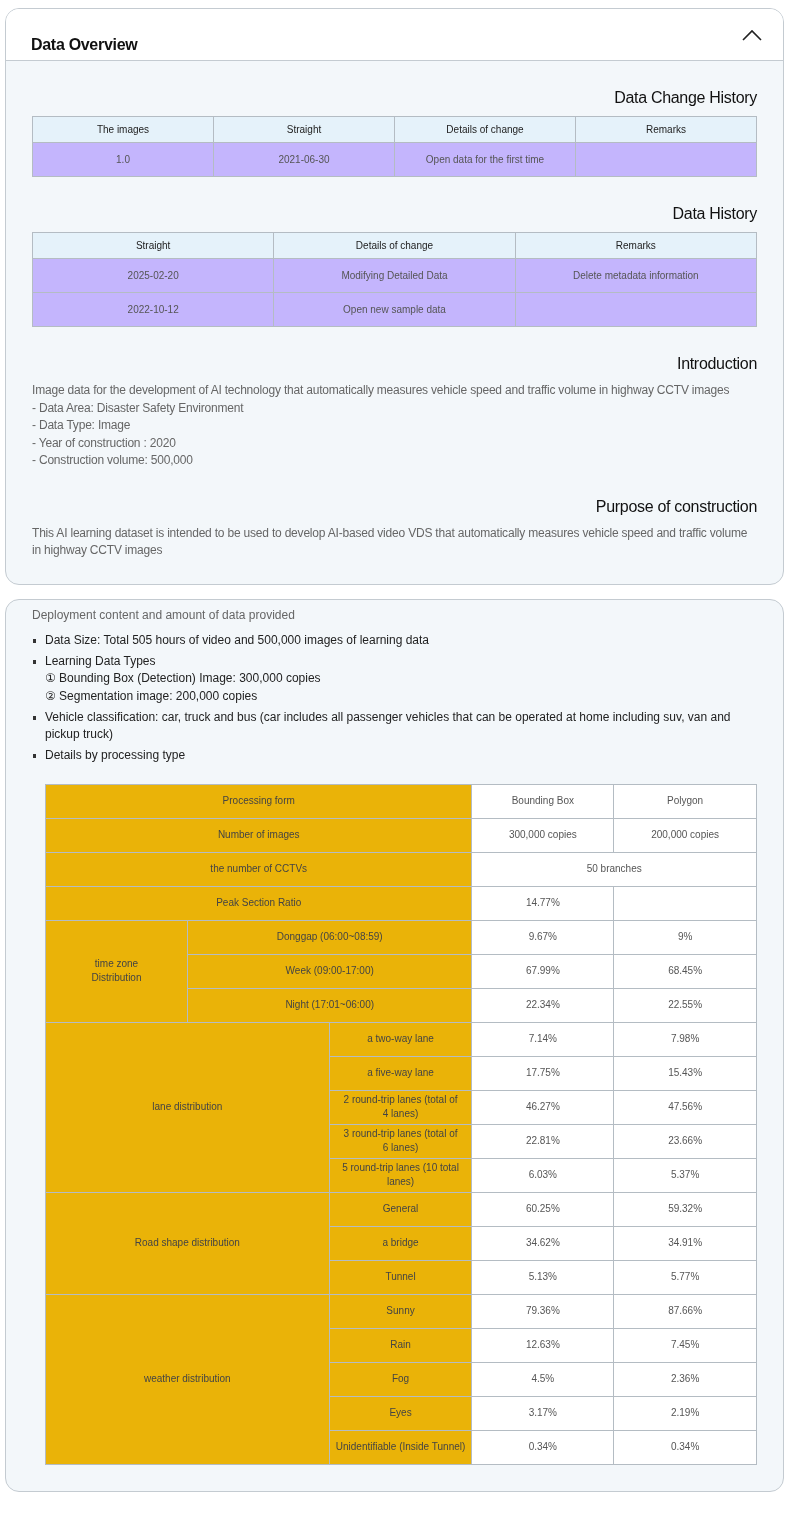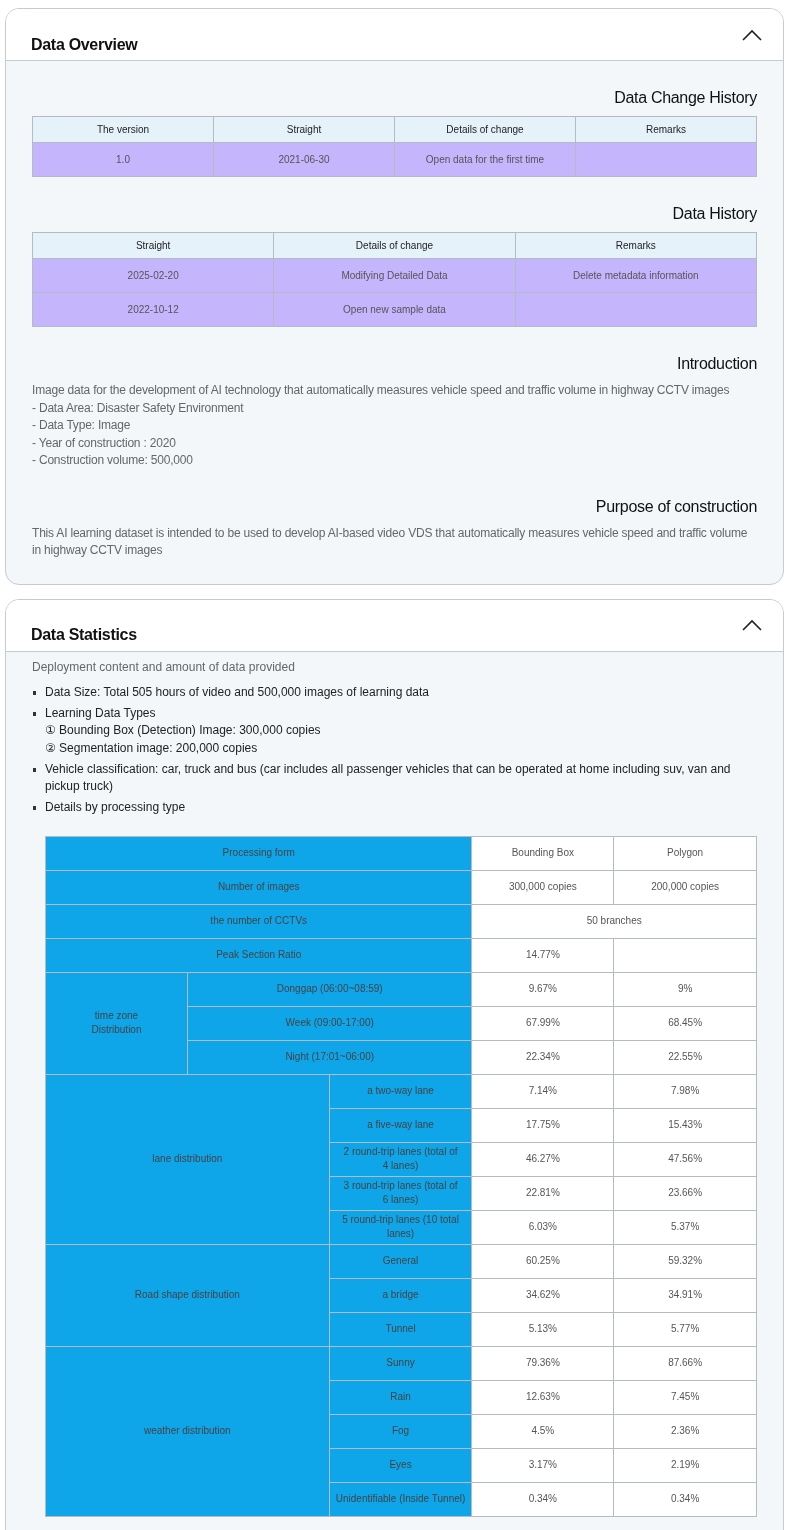--- a/index.html
+++ b/index.html
@@ -116,41 +116,41 @@
     color: #555;
   }
   table.stats-table td {
     border: 1px solid #b4bcc3;
     text-align: center;
     vertical-align: middle;
     height: 34px;
     line-height: 14px;
     background: #ffffff;
   }
-  table.stats-table td.hd { background: #0ea5e9; color: #444; }
+  table.stats-table td.hd { background: #eab308; color: #444; }
 </style>
 </head>
 <body>
 
 <section class="panel">
   <div class="panel-header">
     <span class="panel-title">Data Overview</span>
     <span class="chevron">
       <svg width="20" height="12" viewBox="0 0 20 12">
           <polyline points="1,11 10,2 19,11" fill="none" stroke="#222" stroke-width="1.6"></polyline>
         </svg>
     </span>
   </div>
   <div class="panel-body">
     <div class="section">
       <h3 class="section-title">Data Change History</h3>
       <table class="grid">
         <thead>
           <tr>
-            <th style="width:25%">The version</th>
+            <th style="width:25%">The images</th>
             <th style="width:25%">Straight</th>
             <th style="width:25%">Details of change</th>
             <th style="width:25%">Remarks</th>
           </tr>
         </thead>
         <tbody>
           <tr>
             <td>1.0</td>
             <td>2021-06-30</td>
             <td>Open data for the first time</td>
@@ -197,28 +197,20 @@
     </div>
 
     <div class="section">
       <h3 class="section-title">Purpose of construction</h3>
       <p class="para">This AI learning dataset is intended to be used to develop AI-based video VDS that automatically measures vehicle speed and traffic volume in highway CCTV images</p>
     </div>
   </div>
 </section>
 
 <section class="panel">
-  <div class="panel-header">
-    <span class="panel-title">Data Statistics</span>
-    <span class="chevron">
-      <svg width="20" height="12" viewBox="0 0 20 12">
-          <polyline points="1,11 10,2 19,11" fill="none" stroke="#222" stroke-width="1.6"></polyline>
-        </svg>
-    </span>
-  </div>
   <div class="panel-body stats">
     <p class="stats-intro">Deployment content and amount of data provided</p>
     <ul class="bullets">
       <li><span>Data Size: Total 505 hours of video and 500,000 images of learning data</span></li>
       <li>
         <span>Learning Data Types</span>
         <span class="sub">① Bounding Box (Detection) Image: 300,000 copies</span>
         <span class="sub">② Segmentation image: 200,000 copies</span>
       </li>
       <li><span>Vehicle classification: car, truck and bus (car includes all passenger vehicles that can be operated at home including suv, van and pickup truck)</span></li>

